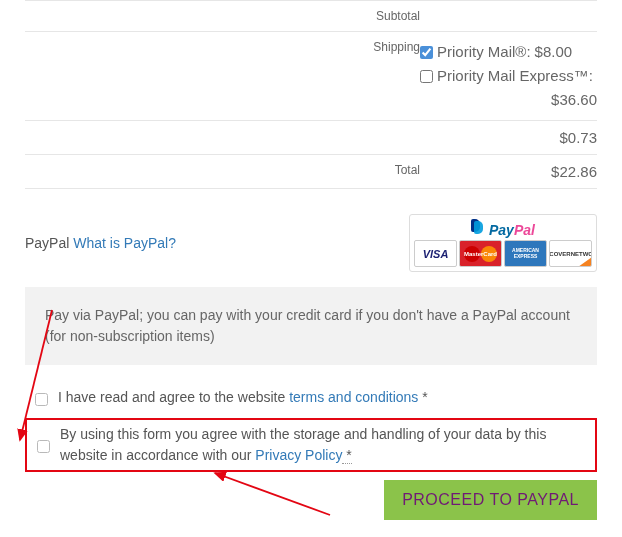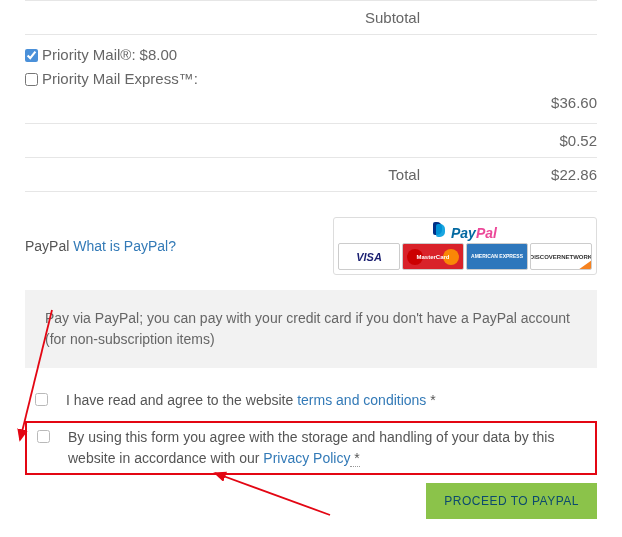--- a/index.html
+++ b/index.html
@@ -1,83 +1,84 @@
 <!DOCTYPE html>
 <html><head>
 <meta charset="utf-8">
 <style>
 *{box-sizing:border-box;margin:0;padding:0}
 body{font-family:-apple-system,BlinkMacSystemFont,"Segoe UI",Arial,sans-serif;width:622px;background:#fff;color:#555;font-size:14px}
 .wrap{padding:0 25px 20px 25px;position:relative}
 .totals{border-top:1px solid #e6e6e6}
 .trow{display:flex;padding:8px 0;border-bottom:1px solid #e6e6e6}
-.trow .lab{flex:0 0 395px;text-align:right;padding-right:0;color:#666;font-size:15px}
+.trow .lab{flex:0 0 395px;text-align:right;padding-right:0;color:#666;font-size:12px}
 .trow .val{flex:1;text-align:right;color:#666;font-size:15px}
 .ship-opts{text-align:right;line-height:1.6}
 .ship-line{display:flex;align-items:center;gap:4px}
 .ship-line input{accent-color:#4a90d9}
 .green{color:#8bc34a}
 .paypal-row{display:flex;justify-content:space-between;align-items:center;margin-top:25px;margin-bottom:15px}
 .paypal-left{font-size:14px;color:#555}
 .paypal-left a{color:#337ab7;text-decoration:none}
 .cards-box{border:1px solid #ddd;border-radius:3px;padding:4px;display:flex;flex-direction:column;align-items:center}
 .pp-logo{font-style:italic;font-weight:bold;font-size:14px;margin-bottom:2px}
 .pp-logo .p1{color:#0369a1}
 .pp-logo .p2{color:#ec4899}
 .pp-p{display:inline-block;width:14px;height:16px;position:relative}
 .pp-p:before,.pp-p:after{content:"";position:absolute;width:9px;height:13px;border-radius:2px 5px 5px 2px}
 .pp-p:before{background:#003087;left:0;top:0}
 .pp-p:after{background:#009cde;left:3px;top:2px;opacity:.9}
 .cards{display:flex;gap:2px}
-.card{width:62px;height:27px;border:1px solid #ccc;border-radius:2px;display:flex;align-items:center;justify-content:center;font-size:8px;font-weight:bold;overflow:hidden}
+.card{width:43px;height:27px;border:1px solid #ccc;border-radius:2px;display:flex;align-items:center;justify-content:center;font-size:8px;font-weight:bold;overflow:hidden}
 .visa{color:#1a1f71;font-style:italic;font-size:11px}
 .mc{background:linear-gradient(#d9222a 50%,#d9222a 50%);color:#fff;font-size:6px;position:relative}
 .mc:before,.mc:after{content:"";position:absolute;width:16px;height:16px;border-radius:50%}
 .mc:before{background:#cc0000;left:4px}
 .mc:after{background:#ff9900;right:4px;opacity:.85}
 .mc span{position:relative;z-index:1}
 .amex{background:#2e77bc;color:#fff;font-size:5px;line-height:1.1;text-align:center}
 .disc{color:#333;font-size:6px;position:relative;text-align:center;line-height:1}
 .disc:after{content:"";position:absolute;bottom:-1px;right:-1px;width:0;height:0;border-left:14px solid transparent;border-bottom:10px solid #f58220}
 .info-box{background:#f2f2f2;padding:18px 20px;color:#666;line-height:1.5;font-size:14px;margin-bottom:18px}
-.terms-row{display:flex;align-items:flex-start;gap:18px;padding:2px 0;font-size:14px;color:#555;line-height:1.5}
+.terms-row{display:flex;align-items:center;gap:10px;padding:2px 0;font-size:14px;color:#555;line-height:1.5}
 .terms-row input{margin-top:3px;opacity:.5}
 .terms-row a{color:#337ab7;text-decoration:none}
 .req{color:#555}
 .red-box{border:2px solid #e30613}
 .btn-row{display:flex;justify-content:flex-end;margin-top:8px}
-.btn{background:#8bc34a;color:#0c4a6e;border:none;padding:11px 18px;font-size:12px;letter-spacing:.5px;cursor:pointer;font-weight:500}
+.btn{background:#8bc34a;color:#701a75;border:none;padding:11px 18px;font-size:16px;letter-spacing:.5px;cursor:pointer;font-weight:500}
 .arrow{position:absolute;pointer-events:none}
 .arrow svg{overflow:visible}
 </style>
 </head>
 <body>
 
 <div class="wrap">
 
   <div class="totals">
     <div class="trow">
       <div class="lab">Subtotal</div>
     </div>
     <div class="trow">
+      <div class="lab">Shipping</div>
       <div class="val ship-opts">
         <div class="ship-line">
           <input type="checkbox" checked="" style="">
           <span>Priority Mail®:</span>
           <span>$8.00</span>
         </div>
         <div class="ship-line">
           <input type="checkbox" style="">
           <span>Priority Mail Express™:</span>
         </div>
         <div>$36.60</div>
       </div>
     </div>
     <div class="trow">
-      <div class="val">$0.52</div>
+      <div class="val">$0.73</div>
     </div>
     <div class="trow">
       <div class="lab">Total</div>
       <div class="val green">$22.86</div>
     </div>
   </div>
 
   <div class="paypal-row">
     <div class="paypal-left">
       <span>PayPal</span>

